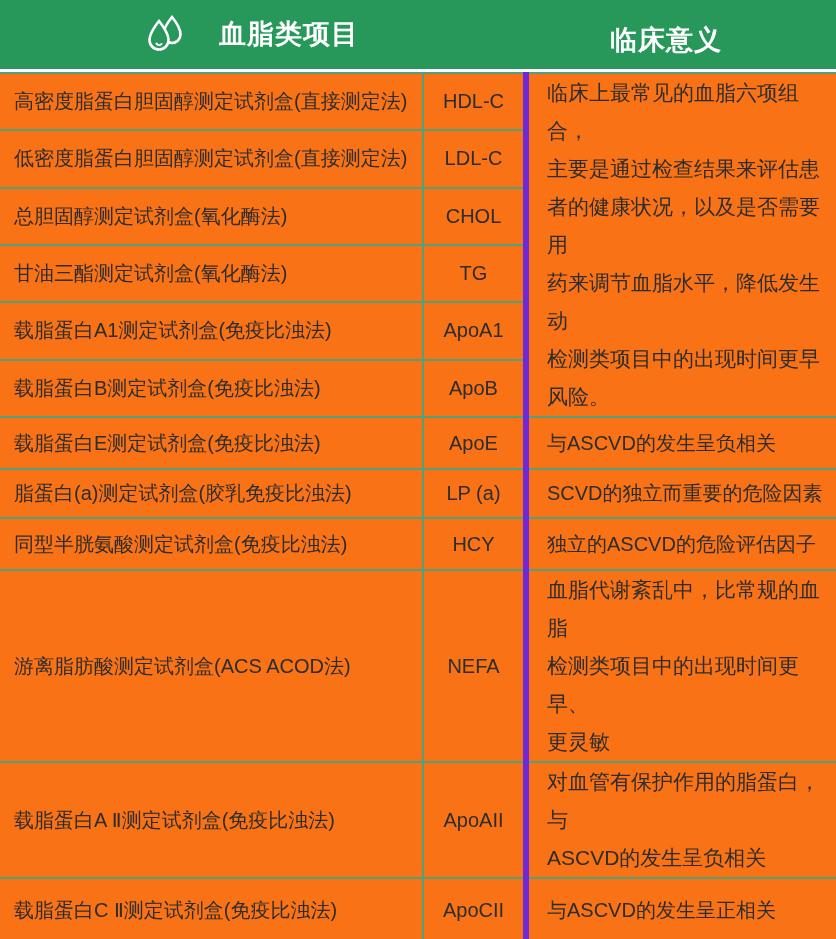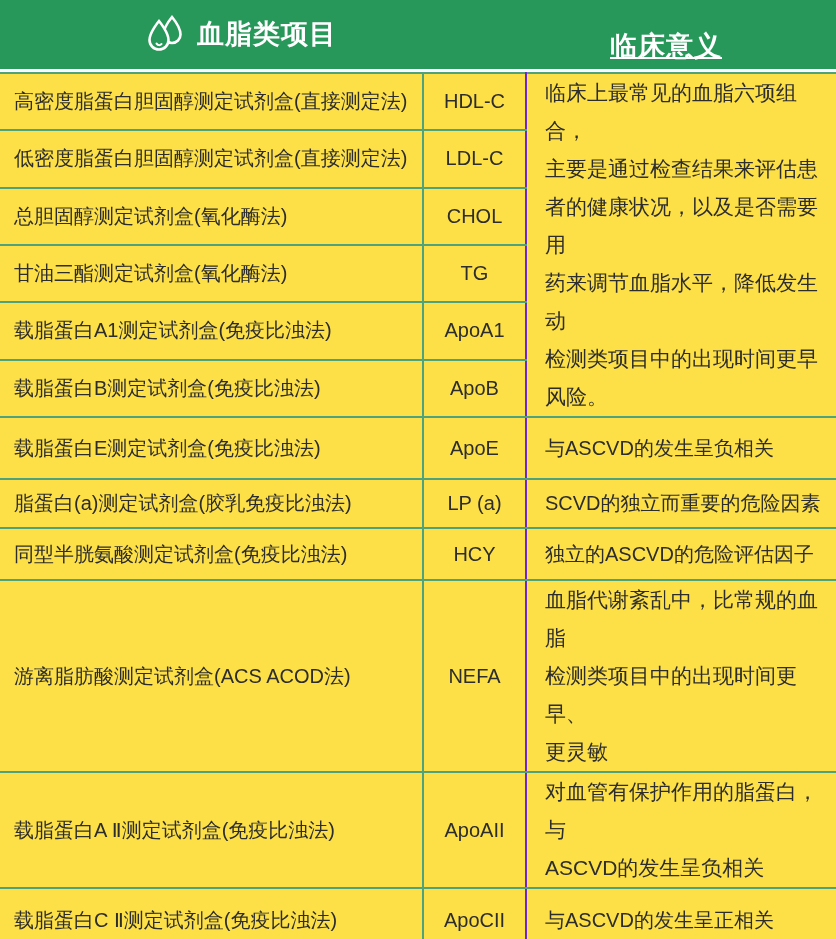--- a/index.html
+++ b/index.html
@@ -12,53 +12,53 @@
     position:relative;
   }
   
   .banner{
     position:relative;
     height:69px;
     background:#27985a;
   }
   .banner .left-group{
     position:absolute;left:142px;top:0;height:69px;
-    display:flex;align-items:center;gap:9px;
+    display:flex;align-items:center;gap:31px;
   }
   .banner .title{
     color:#ffffff;font-weight:bold;font-size:27px;letter-spacing:1px;
     line-height:69px;
   }
   .banner .right-title{
-    position:absolute;left:610px;top:12px;text-decoration:underline;
+    position:absolute;left:610px;top:6px;
   }
   .drop-icon{display:flex;align-items:center;}
   
   .tbl-wrap{margin-top:3px;}
   table{
     width:836px;
     border-collapse:collapse;
     table-layout:fixed;
   }
   col.c1{width:423px;}
   col.c2{width:103px;}
   col.c3{width:310px;}
   td{
     border-top:2px solid #4fa37c;
     border-bottom:2px solid #4fa37c;
     font-size:20px;
     vertical-align:middle;
     padding:0;
-    background:#fde047;
+    background:#f97316;
   }
   td.c1{padding-left:14px;text-align:left;}
   td.c2{
     text-align:center;
     border-left:2px solid #4fa37c;
-    border-right:2px solid #6d28d9;
+    border-right:6px solid #6d28d9;
   }
   td.c3{padding-left:18px;padding-right:12px;text-align:left;}
   td.c3 .ml{font-size:21px;line-height:38px;}
 </style>
 </head>
 <body>
 
 <div class="page">
 
   <header class="banner">
@@ -112,21 +112,21 @@
       </tr>
       <tr style="height:52px">
         <td class="c1">载脂蛋白A1测定试剂盒(免疫比浊法)</td>
         <td class="c2">ApoA1</td>
       </tr>
       <tr style="height:52px">
         <td class="c1">载脂蛋白B测定试剂盒(免疫比浊法)</td>
         <td class="c2">ApoB</td>
       </tr>
 
-      <tr style="height:62px">
+      <tr style="height:52px">
         <td class="c1">载脂蛋白E测定试剂盒(免疫比浊法)</td>
         <td class="c2">ApoE</td>
         <td class="c3">与ASCVD的发生呈负相关</td>
       </tr>
       <tr style="height:49px">
         <td class="c1">脂蛋白(a)测定试剂盒(胶乳免疫比浊法)</td>
         <td class="c2">LP (a)</td>
         <td class="c3">SCVD的独立而重要的危险因素</td>
       </tr>
       <tr style="height:52px">

